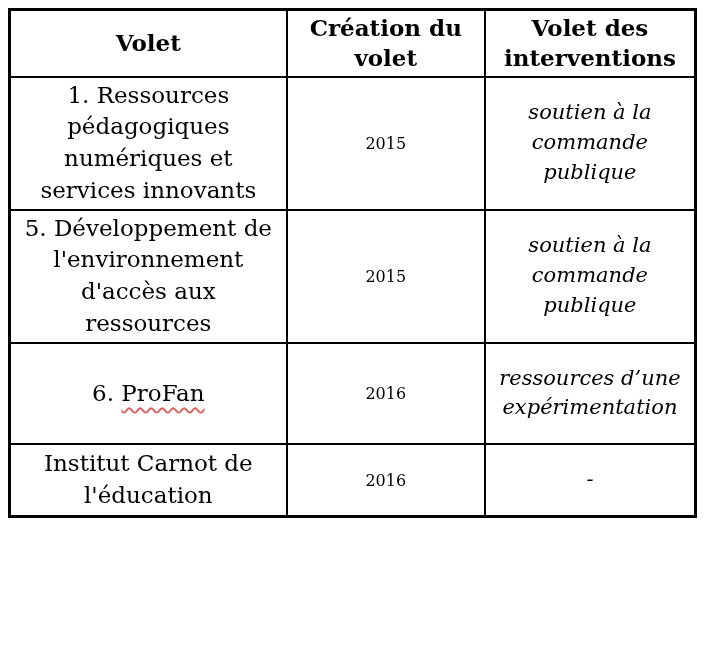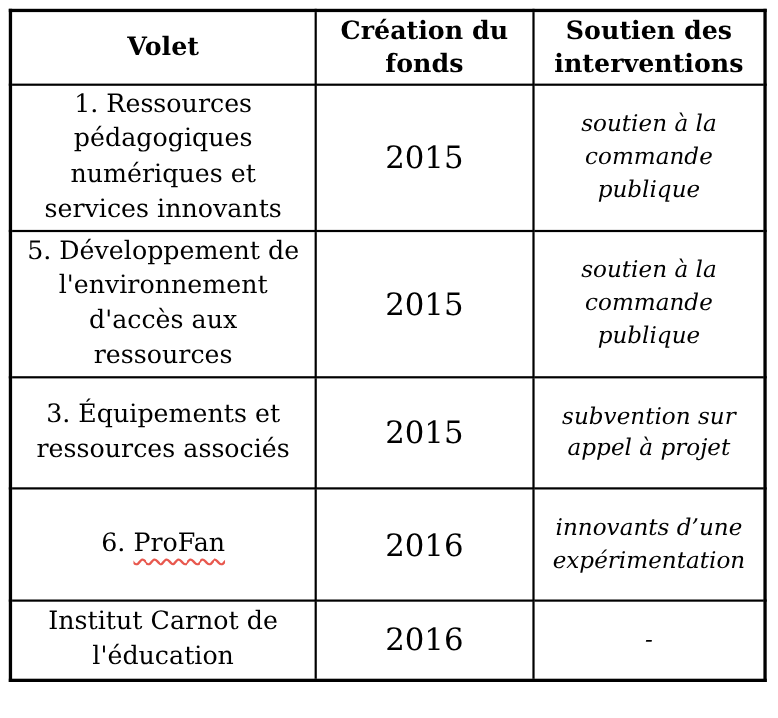--- a/index.html
+++ b/index.html
@@ -35,21 +35,21 @@
   th {
     font-weight: bold;
     font-size: 23px;
     line-height: 1.32;
   }
   td.cell-volet {
     font-size: 23px;
     line-height: 1.38;
   }
   td.cell-creation {
-    font-size: 28px;
+    font-size: 16px;
   }
   td.cell-nature {
     font-style: italic;
     font-size: 21px;
     line-height: 1.42;
     padding: 20px 10px;
   }
   tr.h-header { height: 60px; }
   tr.r-0 { height: 126px; margin-top: 24px; }
   tr.r-1 { height: 98px; }
@@ -73,44 +73,39 @@
 
 <table class="doc-table">
   <colgroup>
     <col class="c-volet">
     <col class="c-creation">
     <col class="c-nature">
   </colgroup>
   <thead>
     <tr class="h-header">
       <th>Volet</th>
-      <th>Création du fonds</th>
-      <th>Soutien des interventions</th>
+      <th>Création du volet</th>
+      <th>Volet des interventions</th>
     </tr>
   </thead>
   <tbody>
     <tr class="r-0">
       <td class="cell-volet">1. Ressources pédagogiques numériques et services innovants</td>
       <td class="cell-creation">2015</td>
       <td class="cell-nature">soutien à la commande publique</td>
     </tr>
     <tr class="r-1">
       <td class="cell-volet">5. Développement de l'environnement d'accès aux ressources</td>
       <td class="cell-creation">2015</td>
       <td class="cell-nature">soutien à la commande publique</td>
     </tr>
-    <tr class="r-2">
-      <td class="cell-volet">3. Équipements et ressources associés</td>
-      <td class="cell-creation">2015</td>
-      <td class="cell-nature">subvention sur appel à projet</td>
-    </tr>
     <tr class="r-5">
       <td class="cell-volet"><span>6. </span><span class="underlined"><span class="spellcheck">ProFan</span></span></td>
       <td class="cell-creation">2016</td>
-      <td class="cell-nature">innovants d’une expérimentation</td>
+      <td class="cell-nature">ressources d’une expérimentation</td>
     </tr>
     <tr class="r-6">
       <td class="cell-volet">Institut Carnot de l'éducation</td>
       <td class="cell-creation">2016</td>
       <td class="cell-nature">-</td>
     </tr>
 
   </tbody>
 </table>
 

